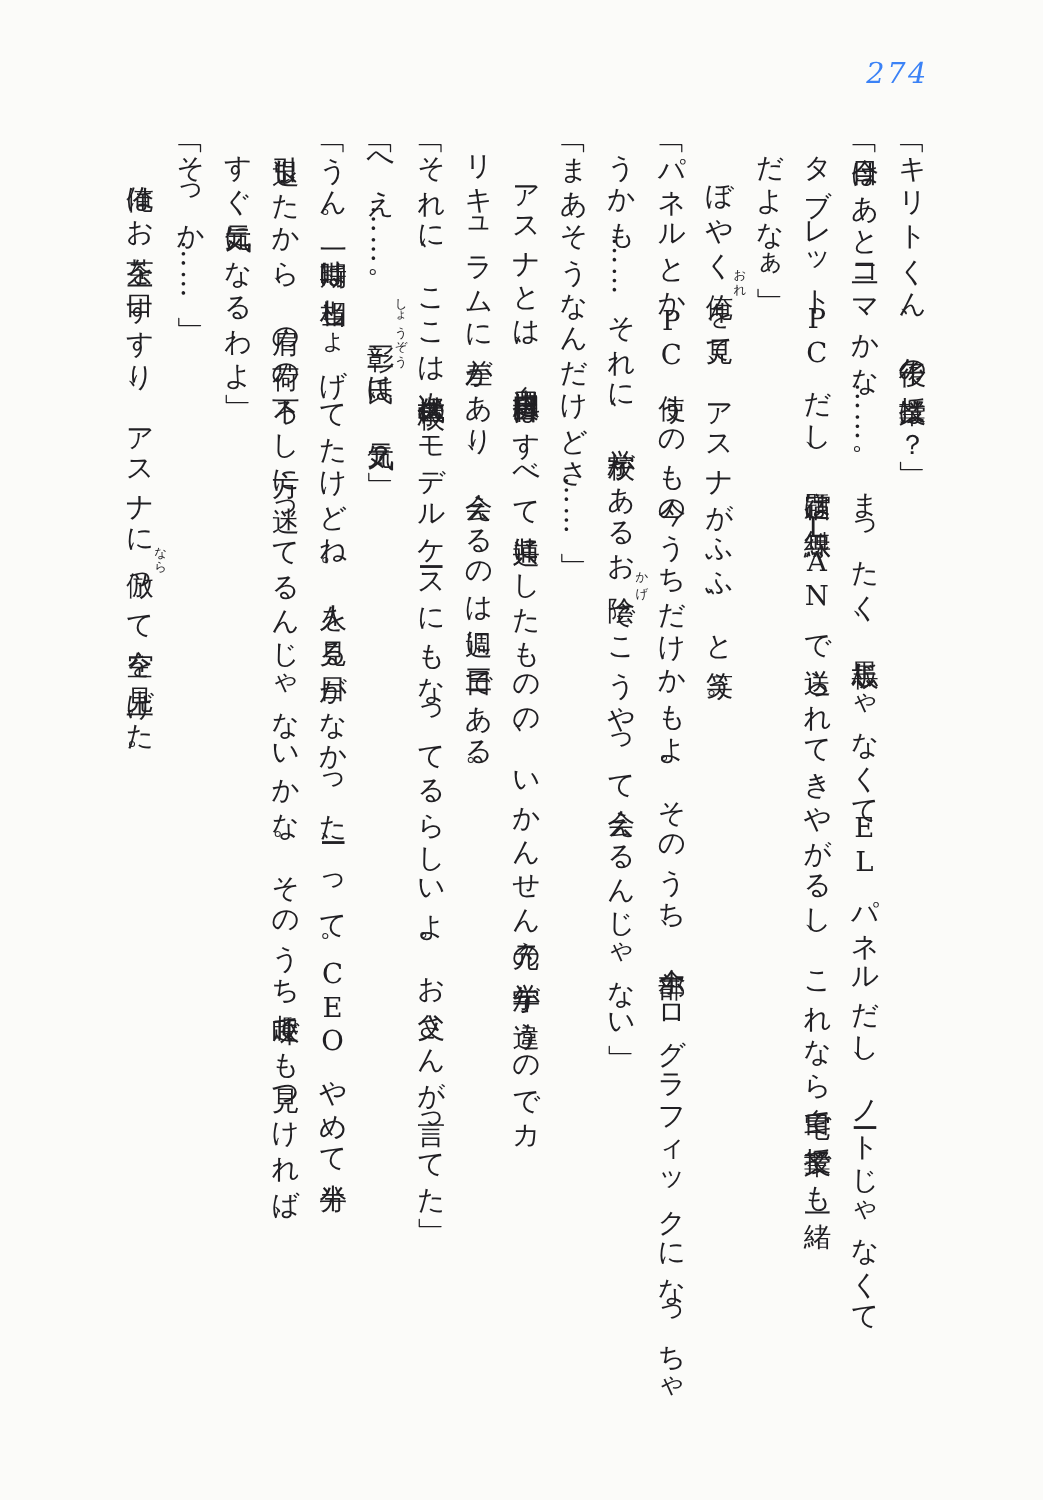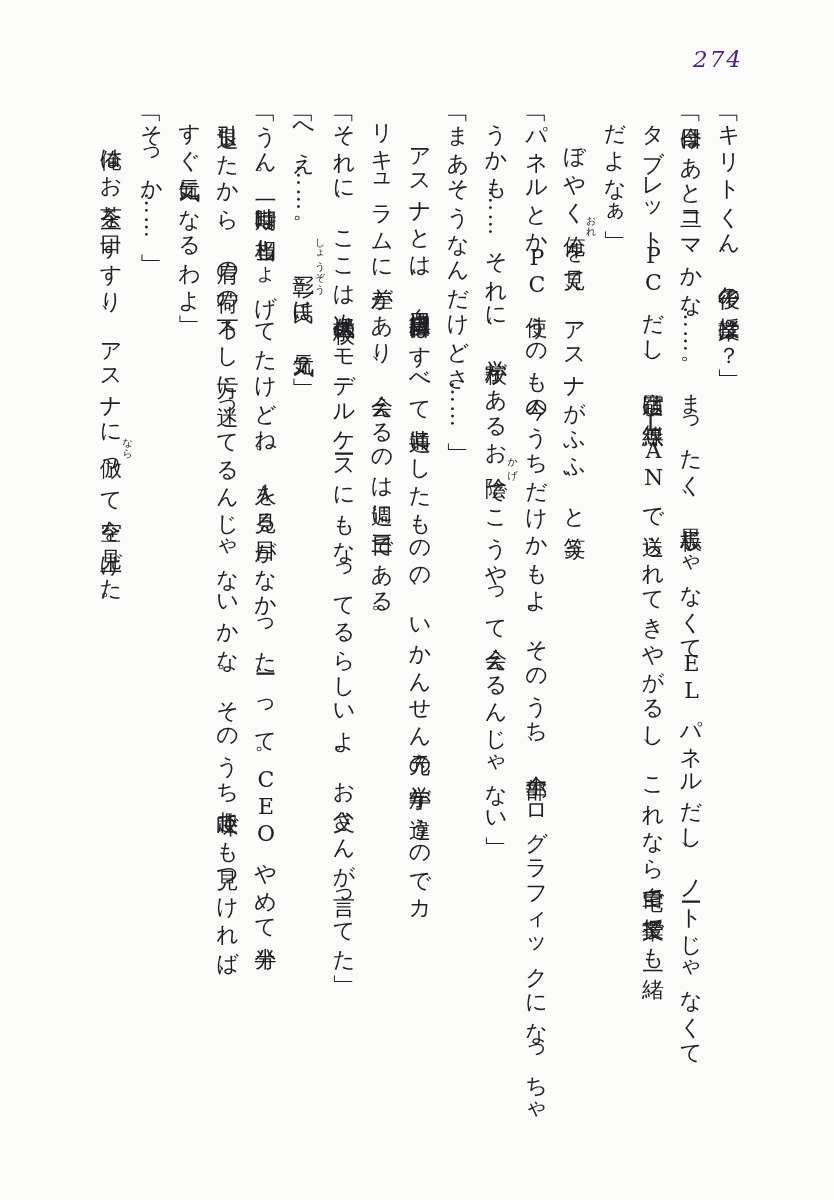--- a/index.html
+++ b/index.html
@@ -14,21 +14,21 @@
     background: #fbfbf9;
     overflow: hidden;
   }
   .page-number {
     position: absolute;
     top: 46px; right: 91px;
     font-family: "DejaVu Serif", "Liberation Serif", serif;
     font-style: italic;
     font-size: 23px;
     letter-spacing: 2px;
-    color: #4c1d95;
+    color: #3b82f6;
   }
   .text-block {
     position: absolute;
     top: 108px; right: 86px;
     height: 1012px;
     writing-mode: vertical-rl;
     text-orientation: mixed;
     font-size: 22px;
     color: #201f23;
   }

